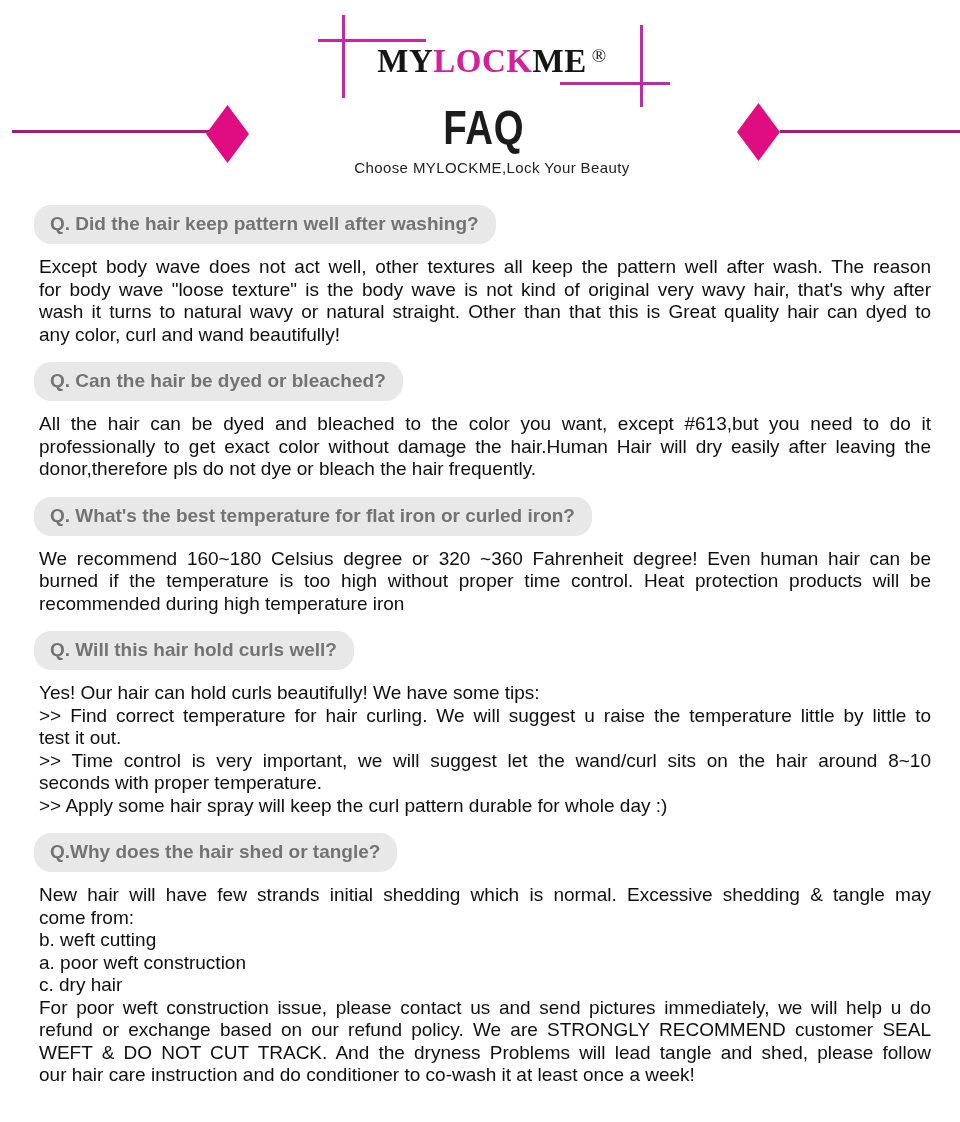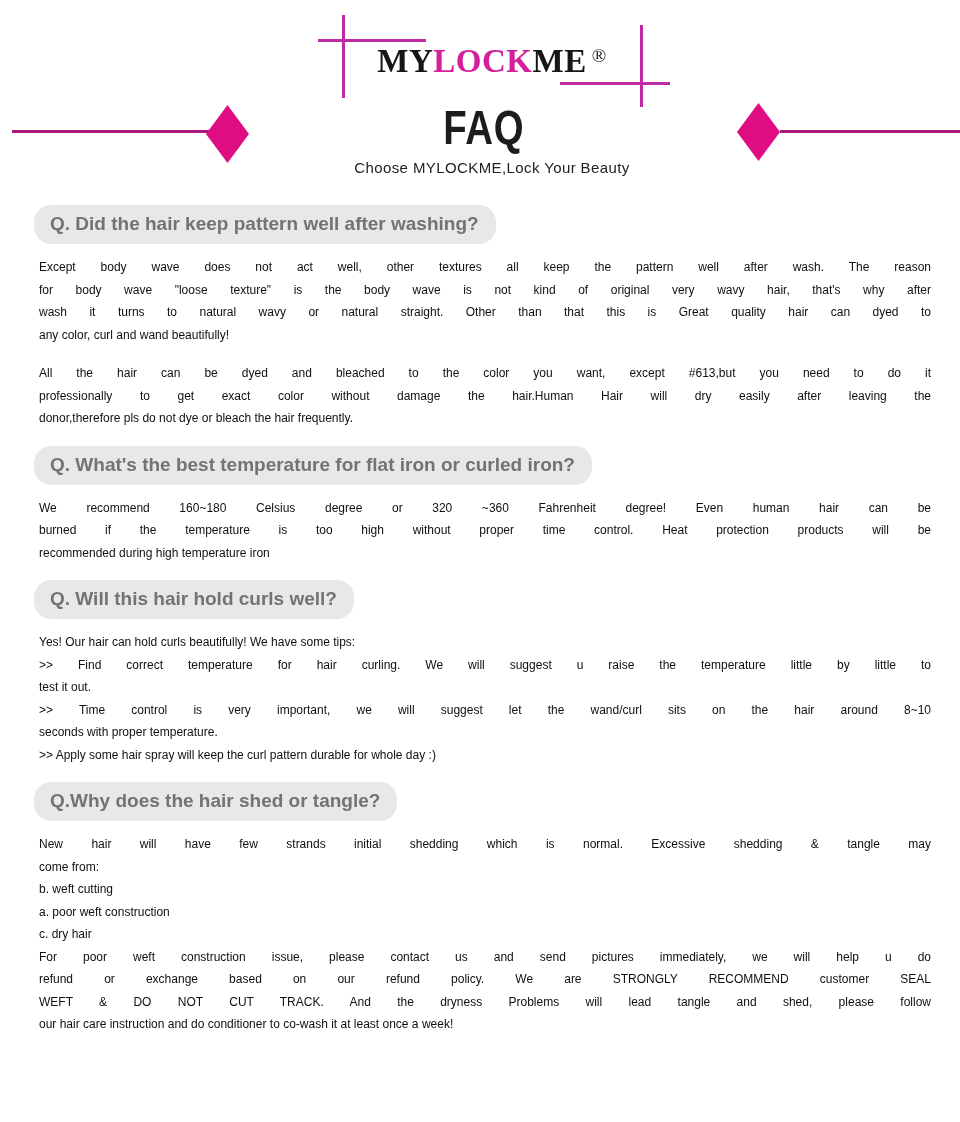--- a/index.html
+++ b/index.html
@@ -76,21 +76,21 @@
   .faq-item{margin:0 0 16px 0;}
   .q-pill{
     display:block;width:fit-content;
     margin:0 0 12px -5px;
     background:var(--pill-bg,#e8e8e8);
     border-radius:17px;
     padding:8px 17px 9px 16px;
     font-size:19px;line-height:22px;font-weight:bold;color:#737373;
     white-space:nowrap;
   }
-  .answer{font-size:12px;}
+  .answer{font-size:19px;}
   .answer .line{line-height:22.5px;}
   .answer .line.j{text-align:justify;text-align-last:justify;}
 </style>
 </head>
 <body>
 
 <div class="page">
 
   <header>
     <div class="mline lv-left"></div>
@@ -120,20 +120,21 @@
       <div class="q-pill">Q. Did the hair keep pattern well after washing?</div>
       <div class="answer">
           <div class="line j">Except body wave does not act well, other textures all keep the pattern well after wash. The reason</div>
           <div class="line j">for body wave "loose texture" is the body wave is not kind of original very wavy hair, that's why after</div>
           <div class="line j">wash it turns to natural wavy or natural straight. Other than that this is Great quality hair can dyed to</div>
           <div class="line">any color, curl and wand beautifully!</div>
         </div>
     </section>
 
     <section class="faq-item">
+      <div class="q-pill">Q. Can the hair be dyed or bleached?</div>
       <div class="answer">
           <div class="line j">All the hair can be dyed and bleached to the color you want, except #613,but you need to do it</div>
           <div class="line j">professionally to get exact color without damage the hair.Human Hair will dry easily after leaving the</div>
           <div class="line">donor,therefore pls do not dye or bleach the hair frequently.</div>
         </div>
     </section>
 
     <section class="faq-item">
       <div class="q-pill">Q. What's the best temperature for flat iron or curled iron?</div>
       <div class="answer">

